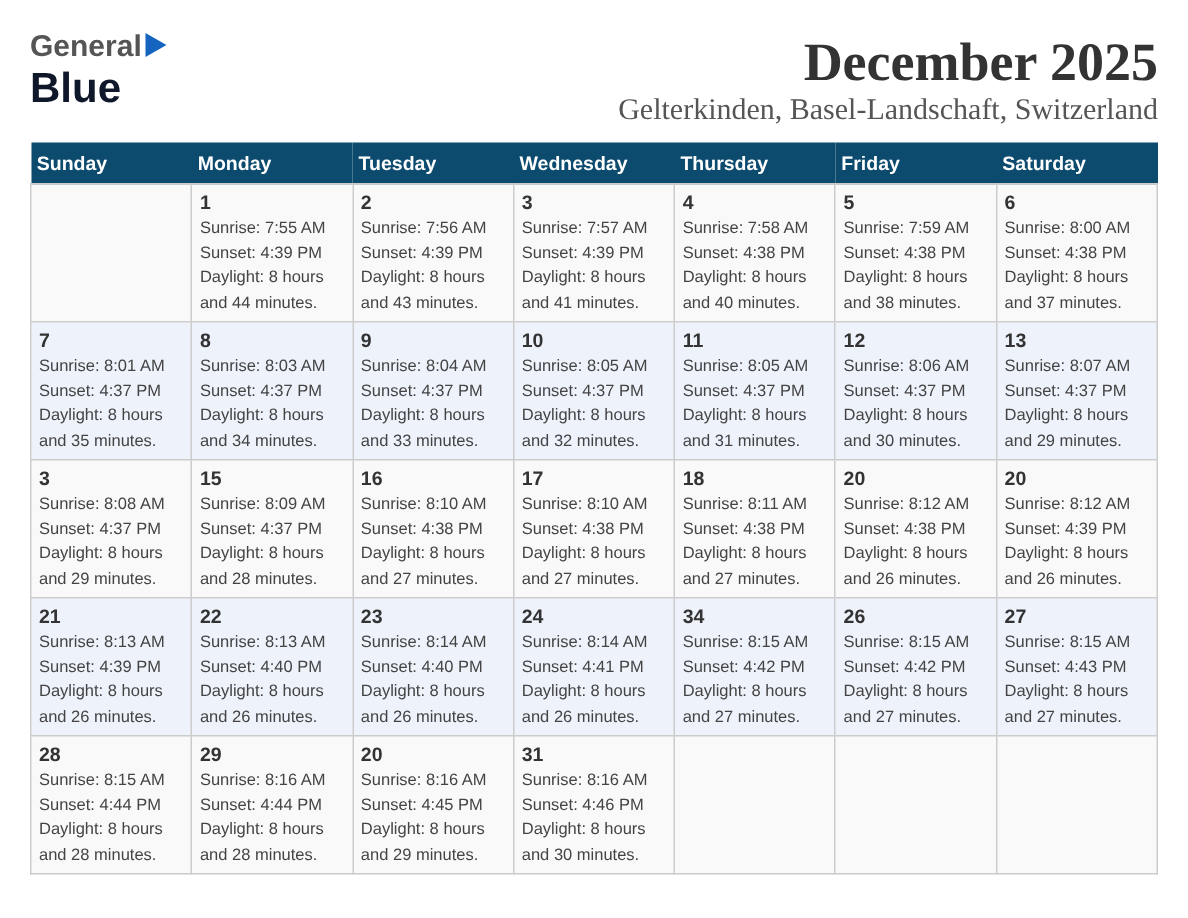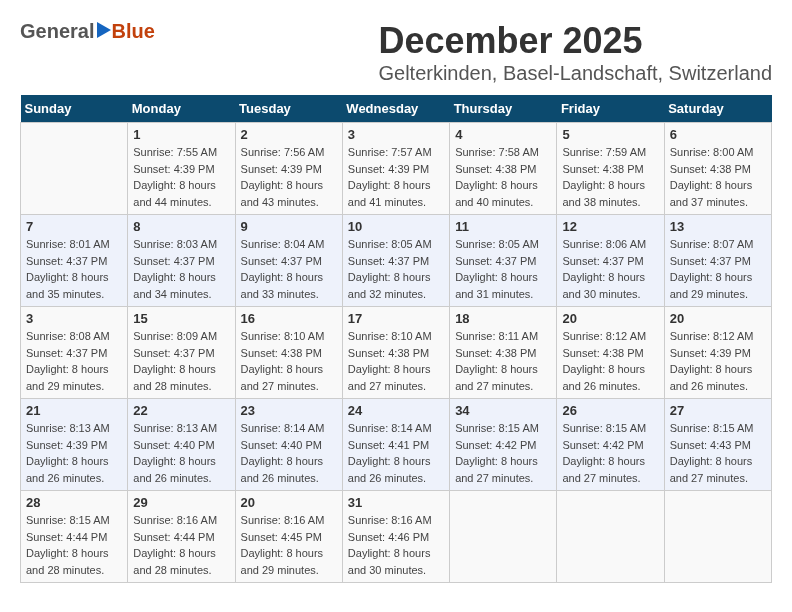--- a/index.html
+++ b/index.html
@@ -11,24 +11,26 @@
       padding: 20px;
     }
     .header {
       display: flex;
       align-items: flex-start;
       justify-content: space-between;
       margin-bottom: 10px;
     }
     .logo {
       display: flex;
-      flex-direction: row;
+      flex-direction: column;
       align-items: flex-start;
     }
     .title-section {
+      text-align: right;
+      font-family: Liberation Serif, serif;
     }
     .month-title {
       font-size: 36px;
       font-weight: bold;
       color: #333;
     }
     .subtitle {
       font-size: 20px;
       color: #555;
     }
@@ -76,22 +78,22 @@
     .logo-row {
       display: flex;
       align-items: center;
     }
     .logo-text-general {
       color: #555;
       font-size: 20px;
       font-weight: bold;
     }
     .logo-text-blue {
-      color: #c2410c;
-      font-size: 20px;
+      color: #0f172a;
+      font-size: 28px;
       font-weight: bold;
     }
     .logo-chevron {
       display: inline-block;
       width: 0;
       height: 0;
       border-top: 8px solid transparent;
       border-bottom: 8px solid transparent;
       border-left: 14px solid #1565c0;
       margin-left: 3px;

